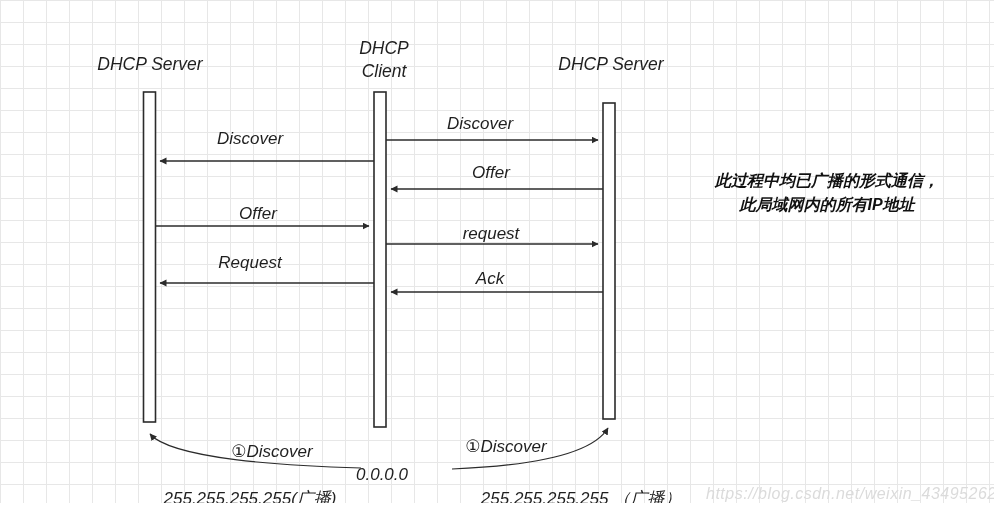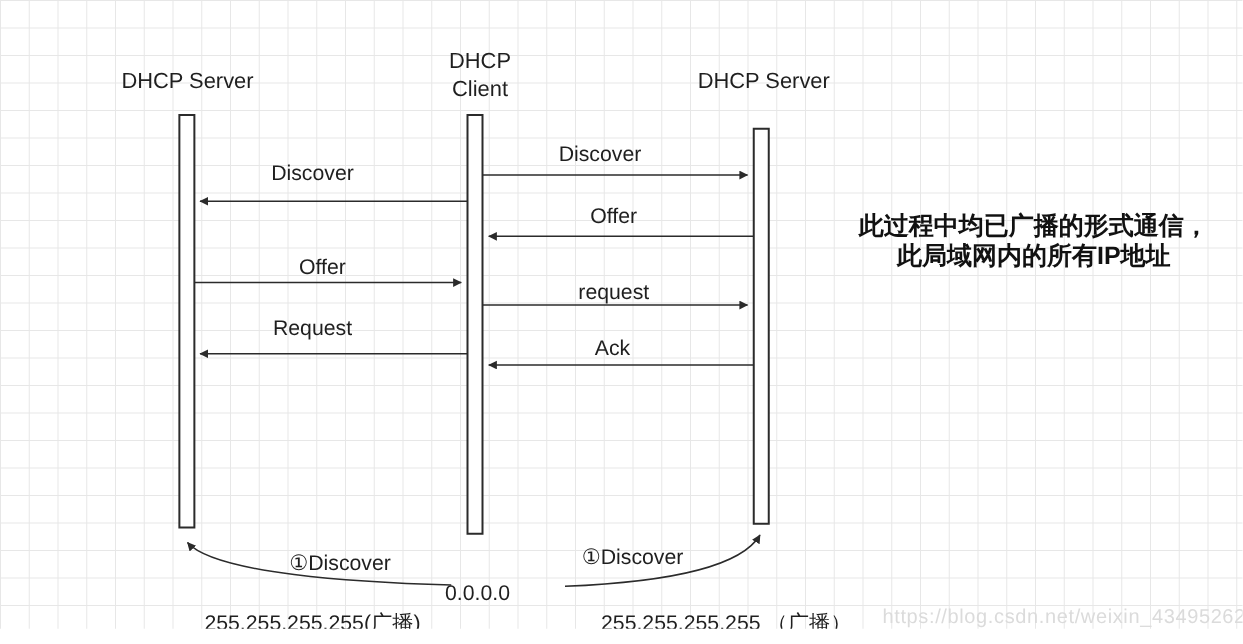--- a/index.html
+++ b/index.html
@@ -8,35 +8,36 @@
     position: relative;
     width: 994px;
     height: 503px;
     background-color: #ffffff;
     background-image:
       linear-gradient(to right, #e7e7e7 1px, transparent 1px),
       linear-gradient(to bottom, #e7e7e7 1px, transparent 1px);
     background-size: 23px 22px;
     overflow: hidden;
     color: #1f1f1f;
+    font-style: italic;
   }
   #shapes { position: absolute; left: 0; top: 0; }
   .lbl {
     position: absolute;
     font-size: 17px;
     color: #1f1f1f;
     text-align: center;
     white-space: nowrap;
   }
   .actor { font-size: 17.5px; }
   .actor.client { white-space: normal; line-height: 23px; }
   .note {
     position: absolute;
     font-weight: bold;
-    font-size: 20px;
+    font-size: 16px;
     color: #111111;
     text-align: center;
   }
   .note div { white-space: nowrap; }
   .note1 { line-height: 24px; }
   .note2 { line-height: 25px; }
   .watermark {
     position: absolute;
     font-size: 16px;
     color: #dbdbdb;

